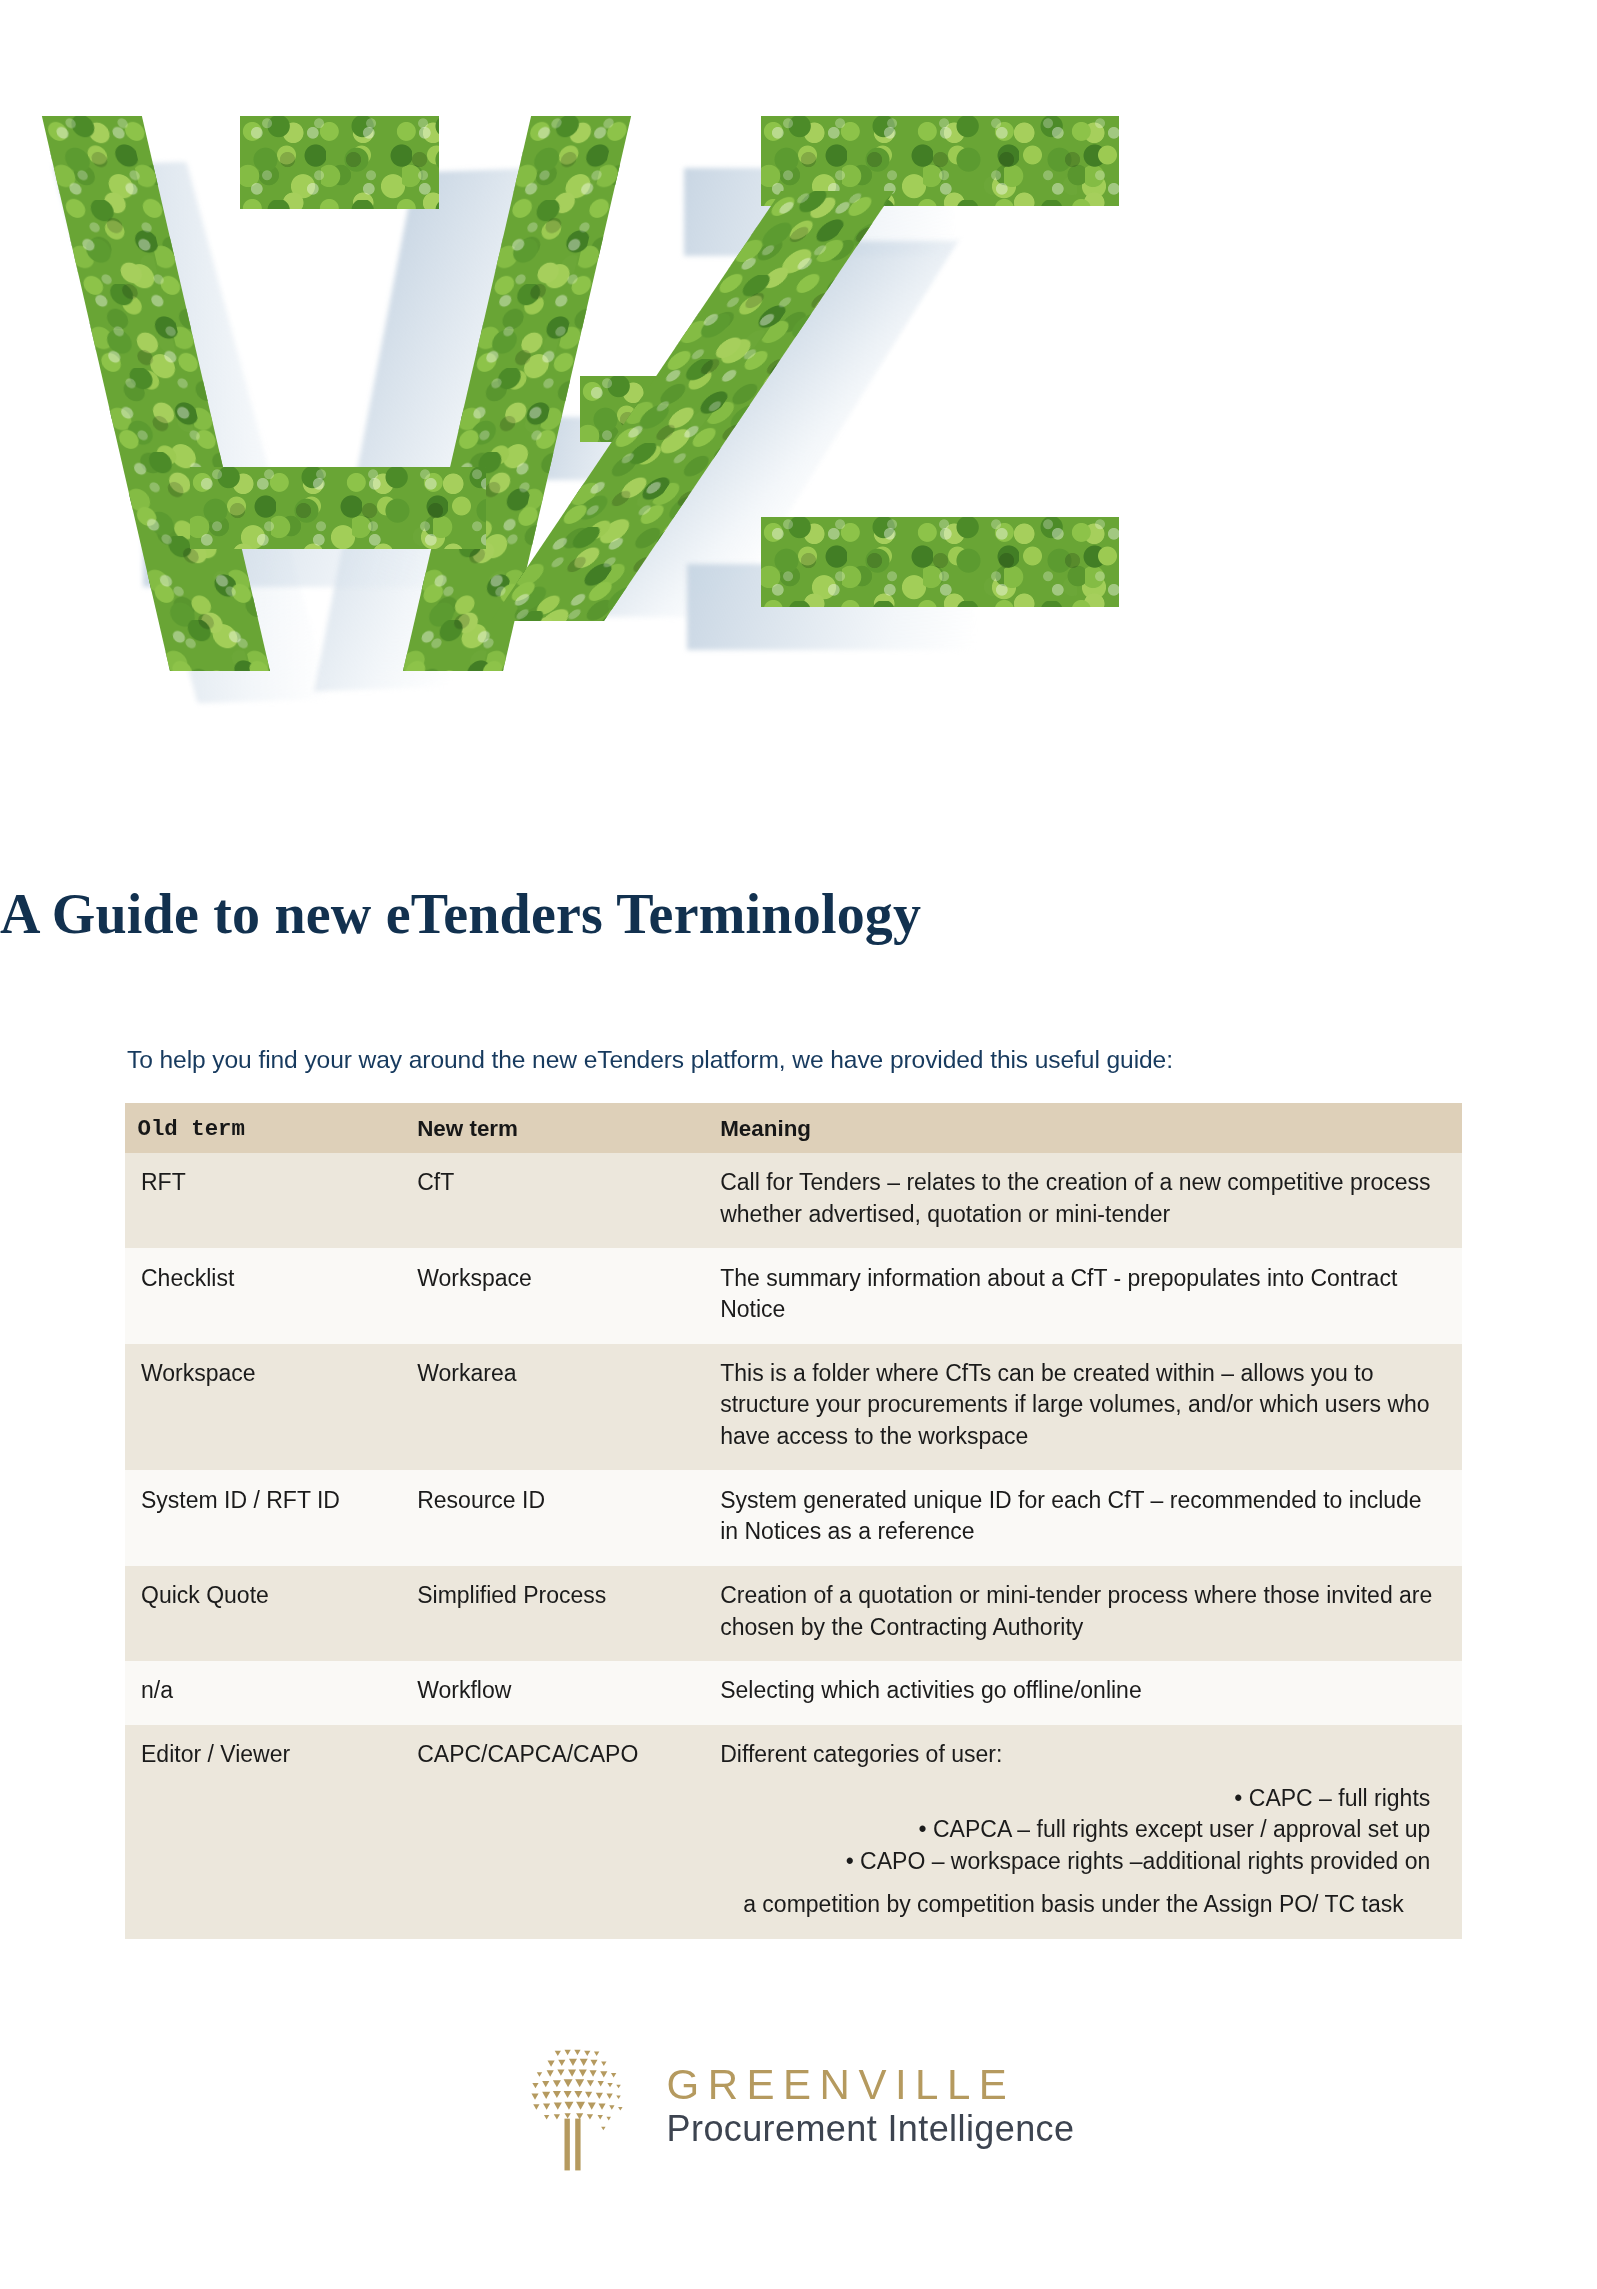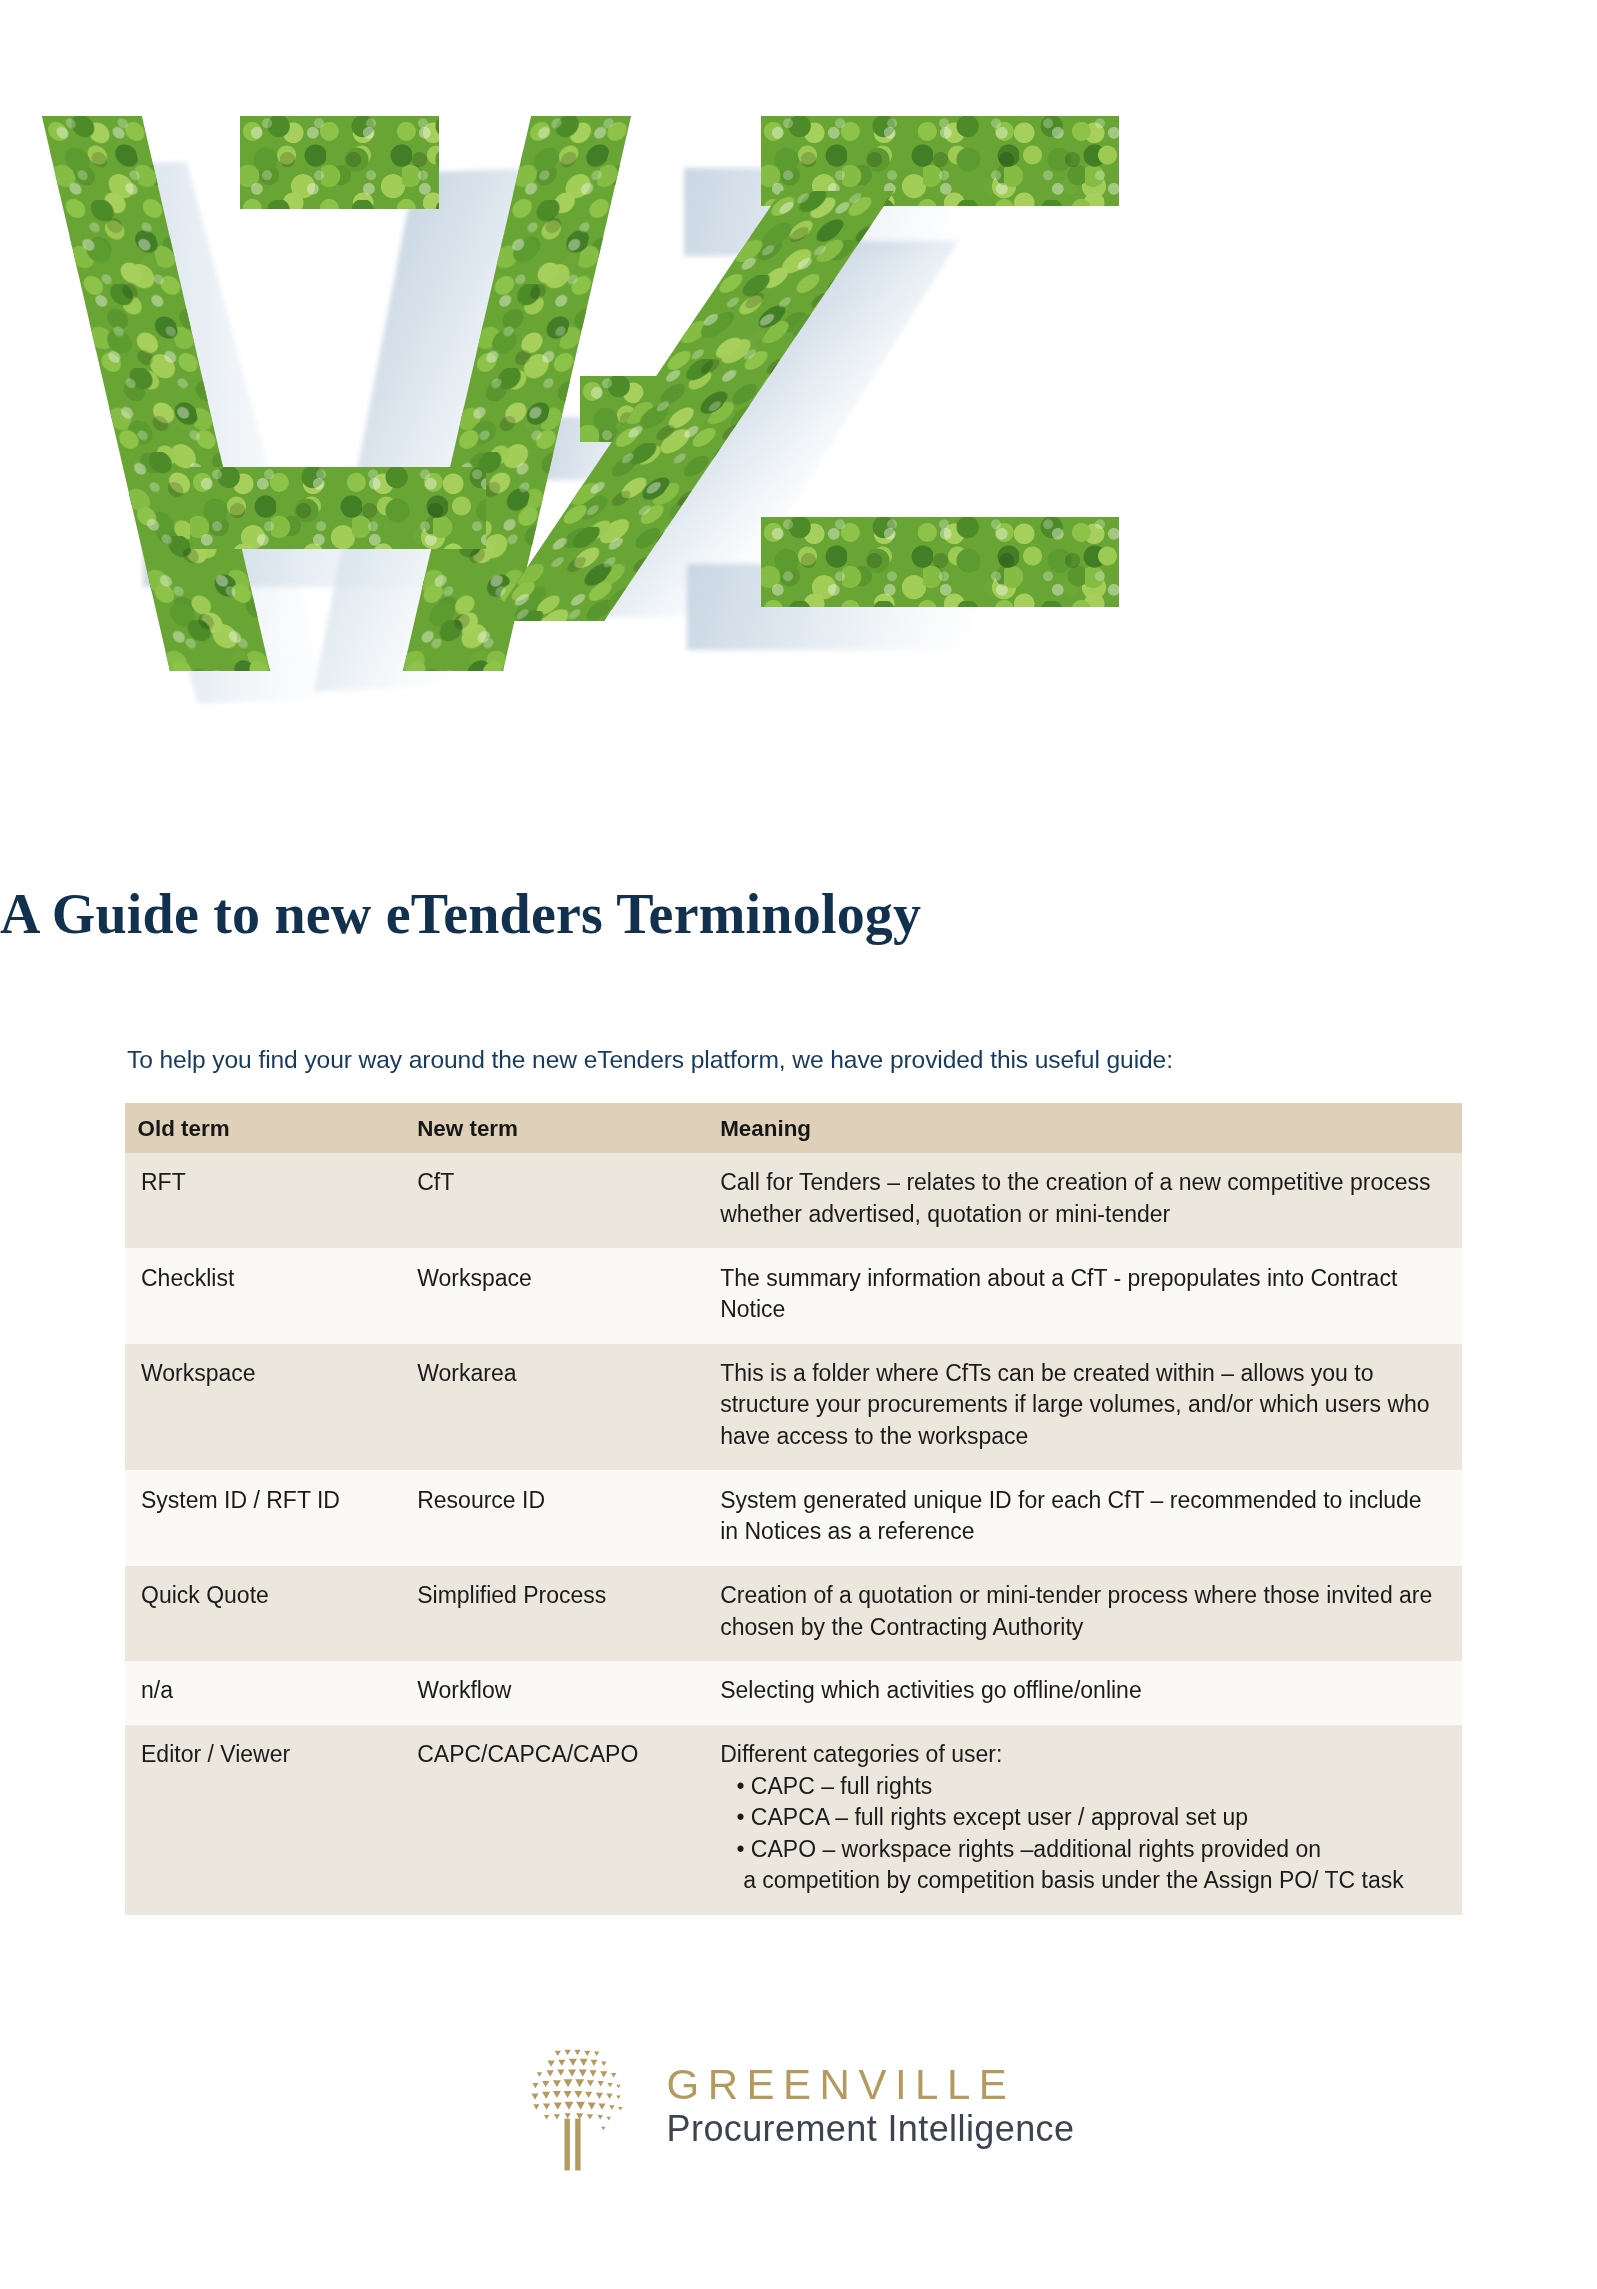--- a/index.html
+++ b/index.html
@@ -137,34 +137,34 @@
   .table col.c-mean { width: 749px; }
 
   .table thead th {
     background: #ded0b9;
     text-align: left;
     font-weight: bold;
     font-size: 22.4px;
     padding: 12.5px 7.2px 11.6px 7.2px;
     color: #171717;
   }
-  .table thead th:first-child { padding-left: 12.5px; }
+  .table thead th:first-child { padding-left: 12.5px; font-family: Liberation Mono, monospace; }
 
   .table tbody td {
     vertical-align: top;
     padding: 14.3px 7.2px 18px 7.2px;
     line-height: 1.37;
   }
   .table tbody td:first-child { padding-left: 16px; }
   .table tbody td:last-child  { padding-right: 19.7px; }
 
   .table tbody tr:nth-child(odd)  td { background: #ece7dc; }
   .table tbody tr:nth-child(even) td { background: #faf9f6; }
 
-  .bullets { margin: 0; padding: 0; list-style: none; }
+  .bullets { margin: 12px; padding: 0; list-style: none; text-align: right; }
   .bullets li { padding-left: 18px; text-indent: -1.8px; }
   .bullets li::before { content: "\2022\00a0"; }
   .bullet-tail { padding-left: 0; margin-left: 23px; }
 
   
   .footer {
     position: absolute;
     left: 0;
     top: 2040px;
     width: 1598px;

